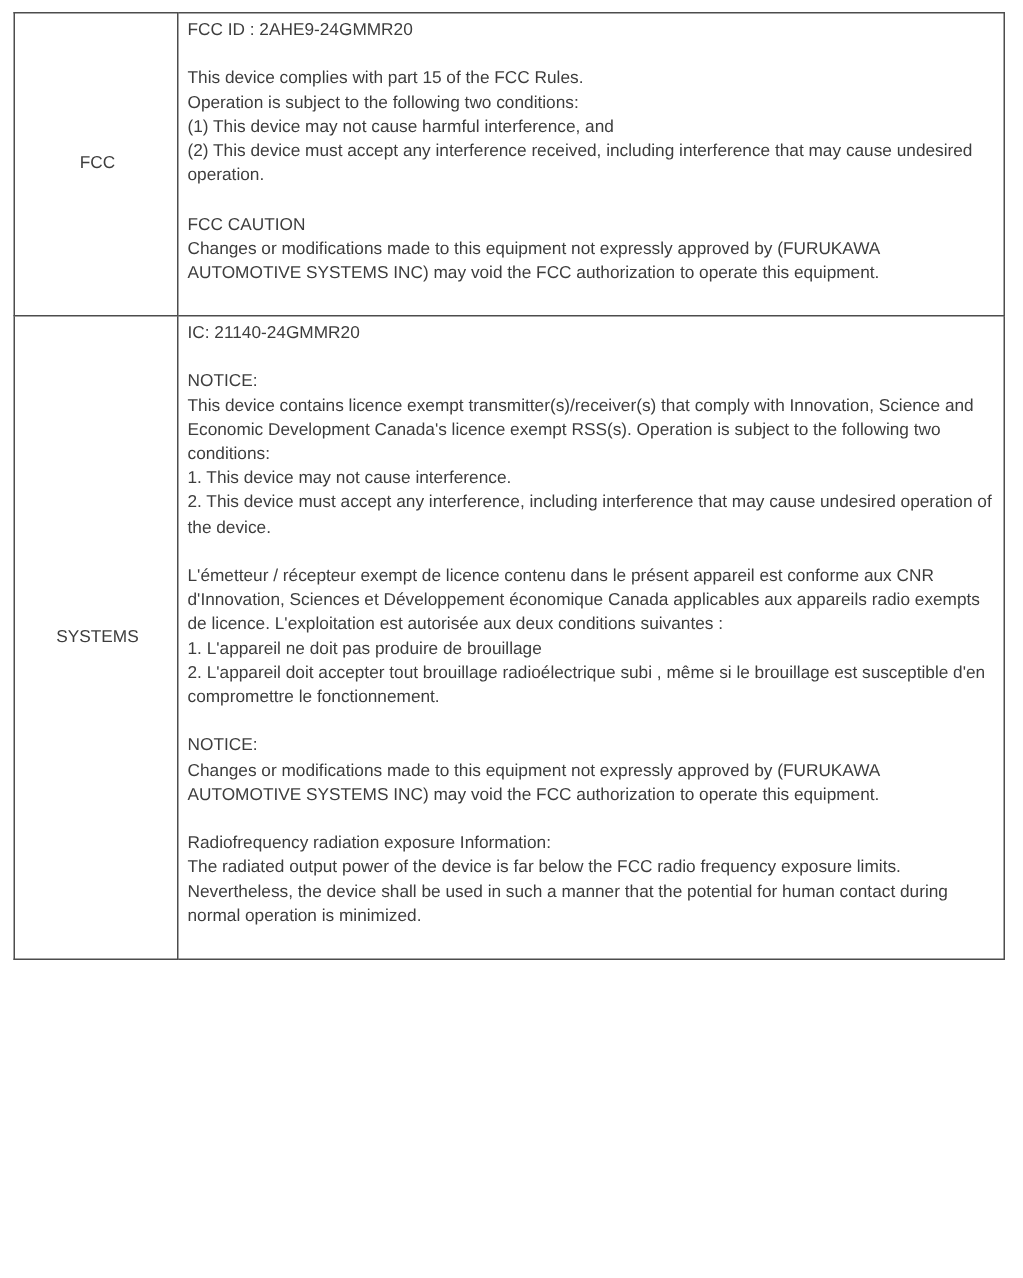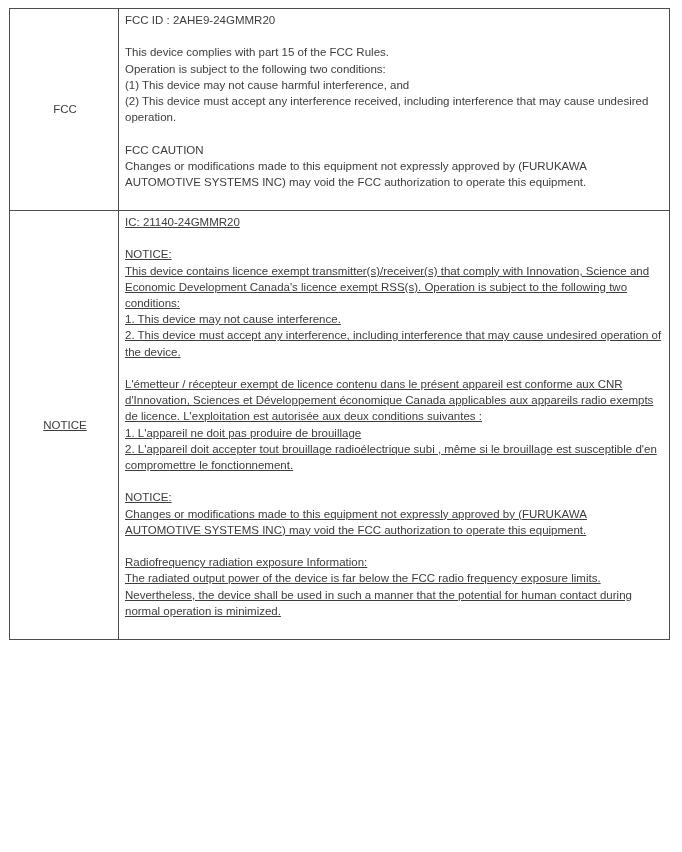--- a/index.html
+++ b/index.html
@@ -45,42 +45,42 @@
     text-align: center;
     padding: 2px 2px 2px 4px;
   }
   td.content-cell {
     vertical-align: top;
     padding: 3px 6px 4px 6px;
     white-space: pre-line;
     word-wrap: break-word;
   }
   tr.row-fcc td { height: 194px; }
-  tr.row-canada td { height: 421px; text-decoration: underline; }
+  tr.row-canada td { height: 421px; }
 </style>
 </head>
 <body>
 
 <div class="doc-page">
   <table class="reg-table">
     <tbody>
       <tr class="row-fcc">
         <td class="label-cell">FCC</td>
         <td class="content-cell">FCC ID : 2AHE9-24GMMR20
 
 This device complies with part 15 of the FCC Rules.
 Operation is subject to the following two conditions:
 (1) This device may not cause harmful interference, and
 (2) This device must accept any interference received, including interference that may cause undesired operation.
 
 FCC CAUTION
 Changes or modifications made to this equipment not expressly approved by (FURUKAWA AUTOMOTIVE SYSTEMS INC) may void the FCC authorization to operate this equipment.</td>
       </tr>
       <tr class="row-canada">
-        <td class="label-cell">NOTICE</td>
+        <td class="label-cell">SYSTEMS</td>
         <td class="content-cell">IC: 21140-24GMMR20
 
 NOTICE:
 This device contains licence exempt transmitter(s)/receiver(s) that comply with Innovation, Science and Economic Development Canada's licence exempt RSS(s). Operation is subject to the following two conditions:
 1. This device may not cause interference.
 2. This device must accept any interference, including interference that may cause undesired operation of the device.
 
 L'émetteur / récepteur exempt de licence contenu dans le présent appareil est conforme aux CNR d'Innovation, Sciences et Développement économique Canada applicables aux appareils radio exempts de licence. L'exploitation est autorisée aux deux conditions suivantes :
 1. L'appareil ne doit pas produire de brouillage
 2. L'appareil doit accepter tout brouillage radioélectrique subi , même si le brouillage est susceptible d'en compromettre le fonctionnement.

